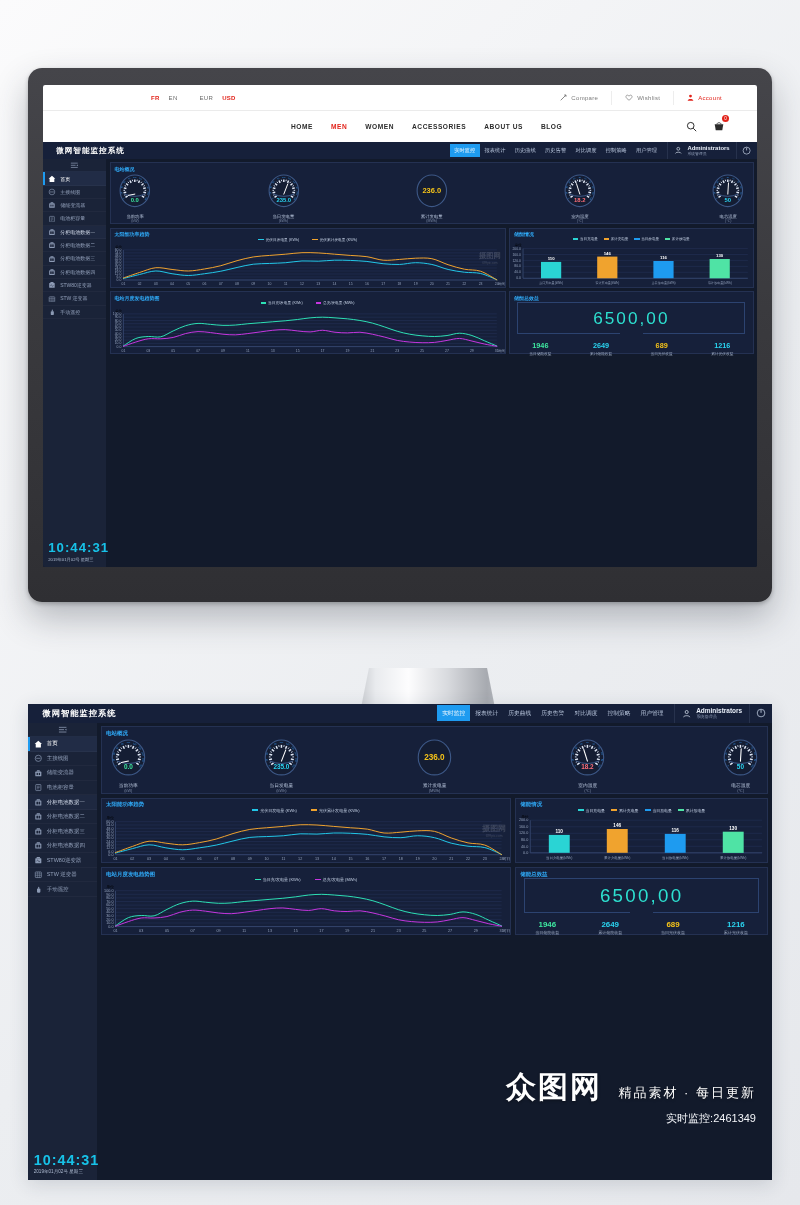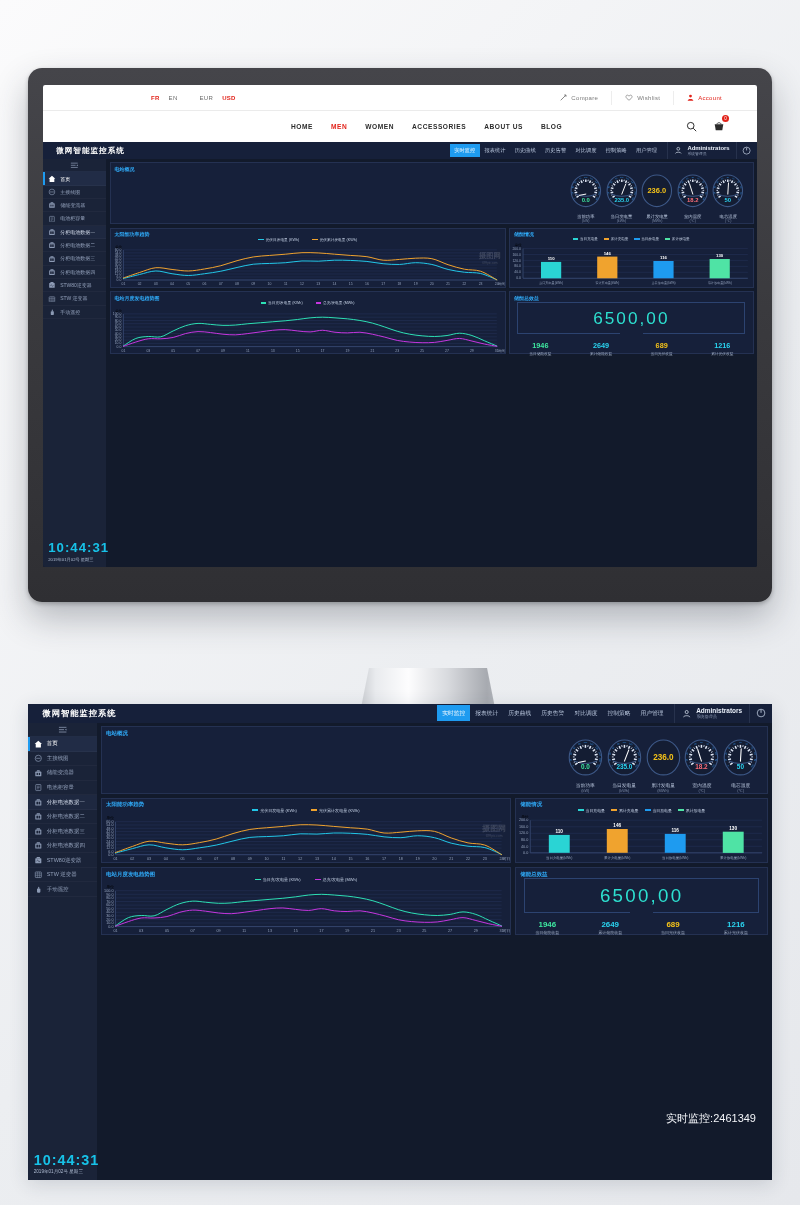--- a/index.html
+++ b/index.html
@@ -87,21 +87,21 @@
                               width:2px; background:#1e9bf0; }
   .side-item.sel { background:#1e2840; color:#d6deed; }
   .side-ico { flex:none; display:flex; align-items:center; justify-content:center; }
   .clock { color:#17c2e8; font-weight:bold; letter-spacing:1px; }
   .clock-date { color:#aebbd1; }
 
   .content { flex:1; display:flex; flex-direction:column; min-width:0; }
   .panel { background:#16203a; border:1px solid #243152; position:relative; }
   .panel-title { color:#2fa8f5; font-weight:bold; position:absolute; }
 
-  .gauges { display:flex; align-items:flex-start; justify-content:flex-end; }
+  .gauges { display:flex; align-items:flex-start; justify-content:space-between; }
   .gauge { text-align:center; }
   .gauge-label { color:#b9c6dd; }
   .gauge-unit { color:#7b89a4; }
 
   .chart-legend { display:flex; justify-content:center; }
   .lg { display:flex; align-items:center; color:#c4d0e4; }
   .lg-line { display:inline-block; }
   .axis-unit { color:#93a1bb; }
   .ytick, .xtick { fill:#93a1bb; }
 
@@ -1303,17 +1303,20 @@
       <div class="kpi-val" style="color:#2ad4f0;font-size:7.92px;">1216</div>
       <div class="kpi-cap" style="font-size:4.032px;margin-top:1.44px;">累计光伏收益</div>
     </div>
                 </div>
               </div>
             </div>
           </div>
         </div>
       </div>
     <div class="brandwm">
+      <div class="b1"><span>众图网</span>
+        <span style="font-size:13px;font-weight:normal;margin-left:6px;">精品素材 · 每日更新</span>
+      </div>
       <div class="b2">实时监控:2461349</div>
     </div>
   </div>
 
 </div>
 
 </body></html>

